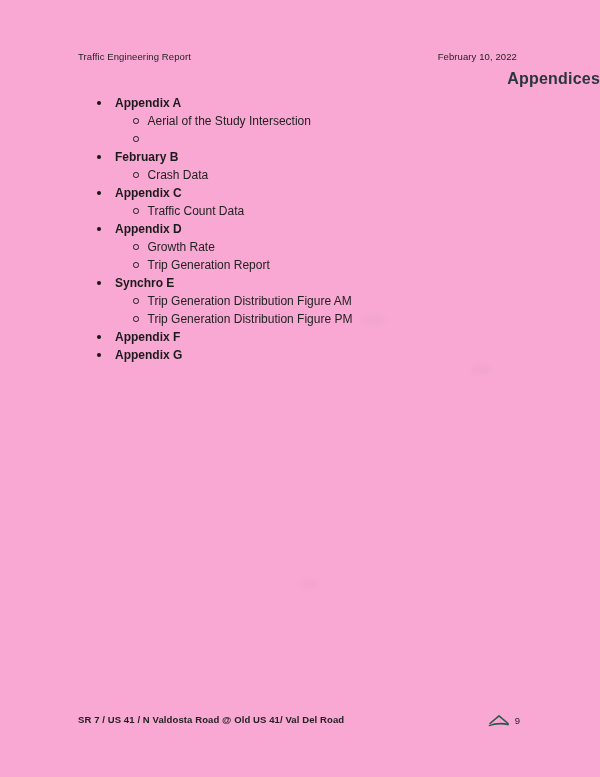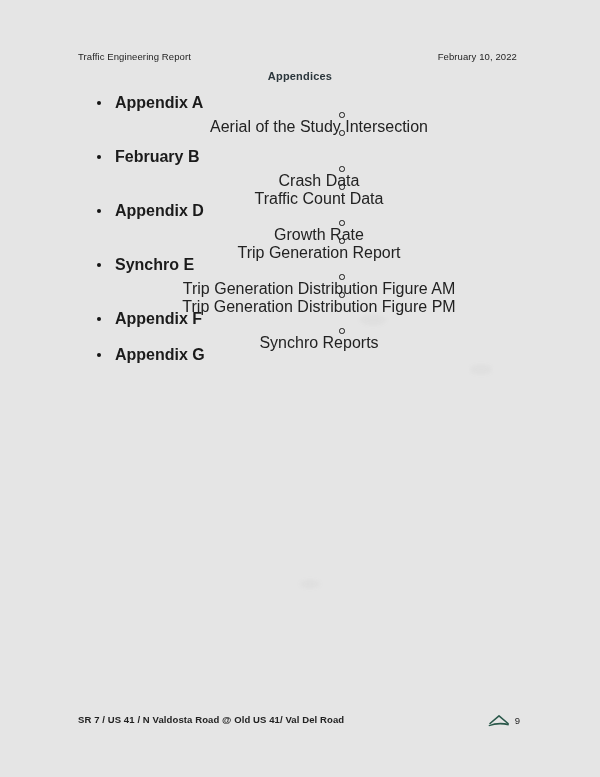--- a/index.html
+++ b/index.html
@@ -11,69 +11,68 @@
     height: 777px;
     background: #ffffff;
     position: relative;
     font-family: "Liberation Sans", sans-serif;
     color: #1e1e1e;
     overflow: hidden;
   }
   .page {
     position: absolute;
     inset: 0;
-    background: #e5e5e5;
+    background: #f9a8d4;
   }
   .header {
     position: absolute;
     top: 51px;
     left: 78px;
     right: 83px;
     display: flex;
     justify-content: space-between;
     font-size: 9.5px;
     letter-spacing: 0.1px;
     color: #242424;
   }
   .doc-title {
     position: absolute;
     top: 70px;
     left: 0;
     right: 0;
     margin: 0;
-    text-align: center;
-    font-size: 11px;
+    text-align: right;
+    font-size: 16px;
     font-weight: bold;
     color: #2b363c;
     letter-spacing: 0.2px;
   }
   .appendix-list {
     position: absolute;
     top: 94px;
     left: 78px;
     right: 40px;
     margin: 0;
     padding: 0;
     list-style: none;
   }
   .appendix-list li {
     display: flex;
     align-items: center;
     height: 18px;
-    font-size: 16px;
+    font-size: 12px;
     white-space: nowrap;
   }
   .appendix-list li.l1 {
     font-weight: bold;
     color: #1b1b1b;
   }
   .appendix-list li.l2 {
     font-weight: normal;
     color: #222222;
-    flex-direction: column;
   }
   .bullet {
     flex: 0 0 auto;
     display: inline-block;
   }
   .bullet.disc {
     width: 4px;
     height: 4px;
     background: #141414;
     border-radius: 50%;
@@ -149,20 +148,24 @@
         <span class="bullet circle"></span>
       </li>
       <li class="l1">
         <span class="bullet disc"></span>
         <span class="">February B</span>
       </li>
       <li class="l2">
         <span class="bullet circle"></span>
         <span class="">Crash Data</span>
       </li>
+      <li class="l1">
+        <span class="bullet disc"></span>
+        <span class="">Appendix C</span>
+      </li>
       <li class="l2">
         <span class="bullet circle"></span>
         <span class="">Traffic Count Data</span>
       </li>
       <li class="l1">
         <span class="bullet disc"></span>
         <span class="">Appendix D</span>
       </li>
       <li class="l2">
         <span class="bullet circle"></span>
@@ -180,24 +183,20 @@
         <span class="bullet circle"></span>
         <span class="">Trip Generation Distribution Figure AM</span>
       </li>
       <li class="l2">
         <span class="bullet circle"></span>
         <span class="">Trip Generation Distribution Figure PM</span>
       </li>
       <li class="l1">
         <span class="bullet disc"></span>
         <span class="">Appendix F</span>
-      </li>
-      <li class="l2">
-        <span class="bullet circle"></span>
-        <span class="">Synchro Reports</span>
       </li>
       <li class="l1">
         <span class="bullet disc"></span>
         <span class="">Appendix G</span>
       </li>
     </ul>
 
   <div class="smudge" style="left:360px; top:315px; width:26px; height:10px;"></div>
   <div class="smudge" style="left:470px; top:365px; width:22px; height:9px;"></div>
   <div class="smudge" style="left:300px; top:580px; width:20px; height:8px;"></div>

